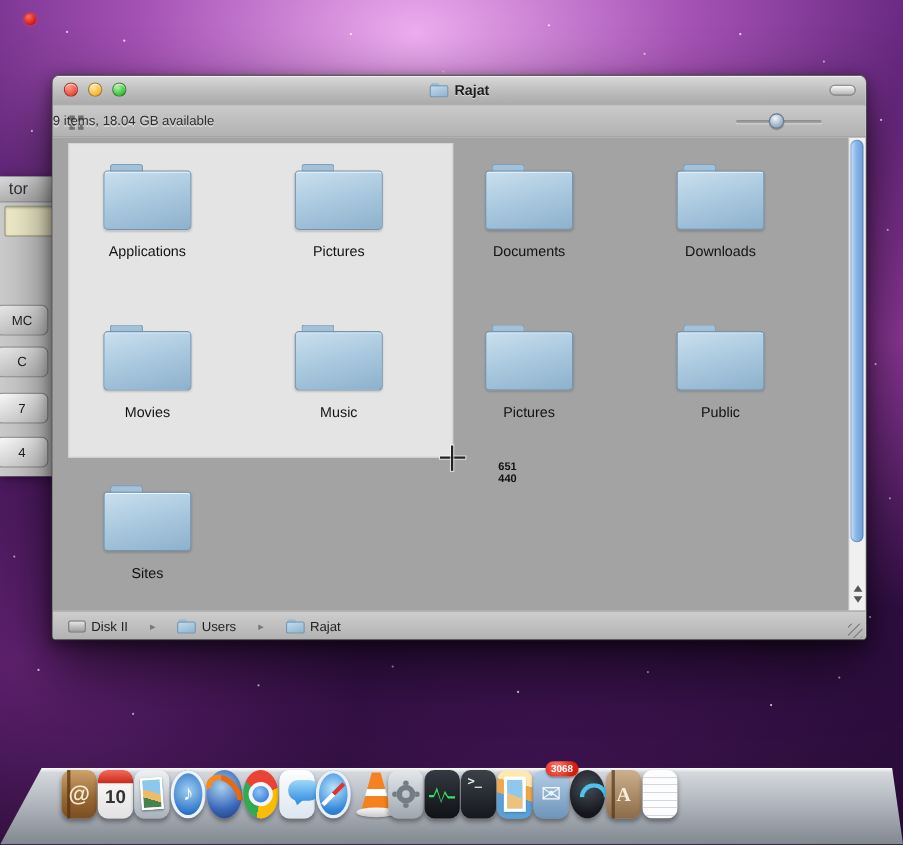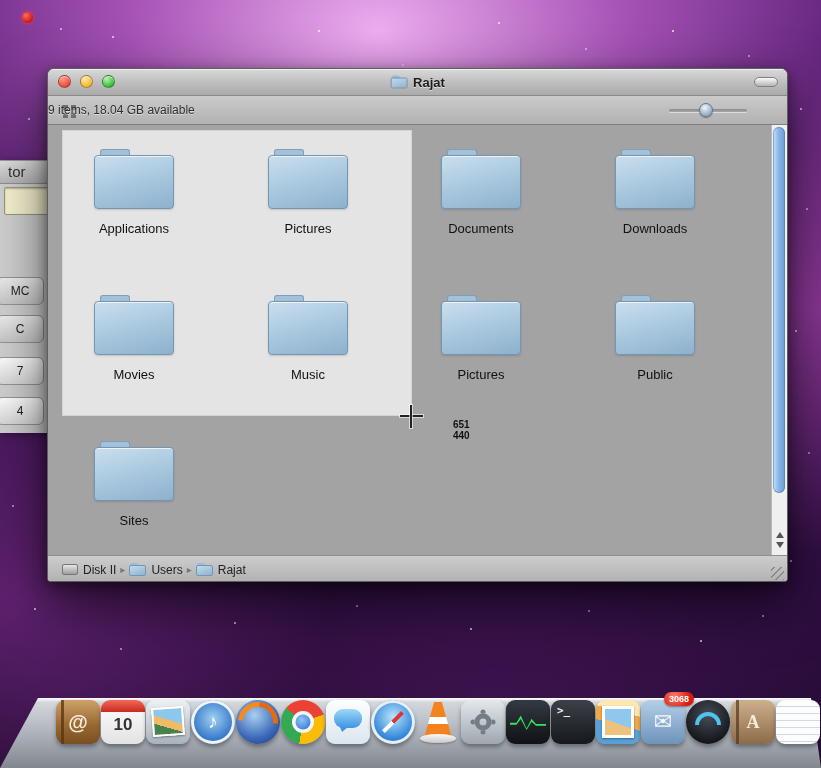--- a/index.html
+++ b/index.html
@@ -95,35 +95,35 @@
 
   .scrollbar{position:absolute;right:0;top:0;bottom:0;width:15px;background:#f0f0f0;border-left:1px solid #b8b8b8;z-index:2;}
   .sthumb{position:absolute;top:2px;left:1px;width:12px;height:366px;border-radius:7px;
     background:linear-gradient(90deg,#cfe4fa,#8ab6e8 45%,#6a9cd8);box-shadow:inset 0 0 0 1px rgba(70,110,160,.5);}
   .sb-arrows{position:absolute;bottom:3px;left:0;width:100%;}
   .arr{width:0;height:0;margin:4px auto;border-left:4px solid transparent;border-right:4px solid transparent;}
   .arr-up{border-bottom:6px solid #555;}
   .arr-down{border-top:6px solid #555;}
 
   .pathbar{position:relative;height:27px;background:linear-gradient(#cdcdcd,#b0b0b0);border-top:1px solid #8d8d8d;
-    display:flex;align-items:center;padding-left:14px;gap:4px;font-size:12px;color:#222;}
+    display:flex;align-items:center;padding-left:14px;gap:20px;font-size:12px;color:#222;}
   .pseg{display:flex;align-items:center;gap:5px;}
   .psep{color:#777;font-size:10px;}
   .disk-ico{display:inline-block;width:16px;height:11px;border-radius:2px;border:1px solid #767676;
     background:linear-gradient(#e6e6e6,#9e9e9e);box-sizing:border-box;}
   .grip{position:absolute;right:3px;bottom:3px;width:13px;height:13px;
     background:repeating-linear-gradient(135deg,transparent 0 2px,#8a8a8a 2px 3px,transparent 3px 5px);}
 
   
   .dock{position:absolute;left:0;right:0;bottom:0;height:70px;z-index:6;}
   .shelf{position:absolute;left:0;right:0;top:0;bottom:0;
     clip-path:polygon(38px 0,calc(100% - 10px) 0,100% 100%,0 100%);
     background:linear-gradient(180deg,#ffffff 0,#d4d8dd 6%,#aeb3bb 50%,#81878f 100%);}
   .dock-icons{position:absolute;left:56px;bottom:24px;display:flex;gap:1px;}
-  .di{position:relative;width:44px;height:44px;border-radius:9px;flex:0 0 auto;box-shadow:0 3px 4px rgba(0,0,0,.35);}
+  .di{position:relative;width:32px;height:44px;border-radius:9px;flex:0 0 auto;box-shadow:0 3px 4px rgba(0,0,0,.35);}
   .di-addressbook{background:linear-gradient(180deg,#cfa26a,#9a6a34 55%,#7a4e20);}
   .di-addressbook::before{content:"";position:absolute;left:5px;top:0;bottom:0;width:3px;background:rgba(90,50,15,.75);}
   .di-addressbook::after{content:"@";position:absolute;inset:0;display:flex;align-items:center;justify-content:center;
     color:#f8ecd8;font-weight:bold;font-size:20px;}
   .di-ical{background:linear-gradient(#ffffff,#e2e2e2);}
   .di-ical::before{content:"";position:absolute;left:0;right:0;top:0;height:12px;border-radius:9px 9px 0 0;
     background:linear-gradient(#f26a5a,#c92a1c);}
   .dtext{position:absolute;left:0;right:0;top:15px;text-align:center;font-weight:bold;font-size:17px;color:#333;}
   .di-preview{background:linear-gradient(#eef1f4,#a8b2bc);}
   .di-preview::after{content:"";position:absolute;left:6px;right:6px;top:7px;bottom:8px;transform:rotate(-4deg);

